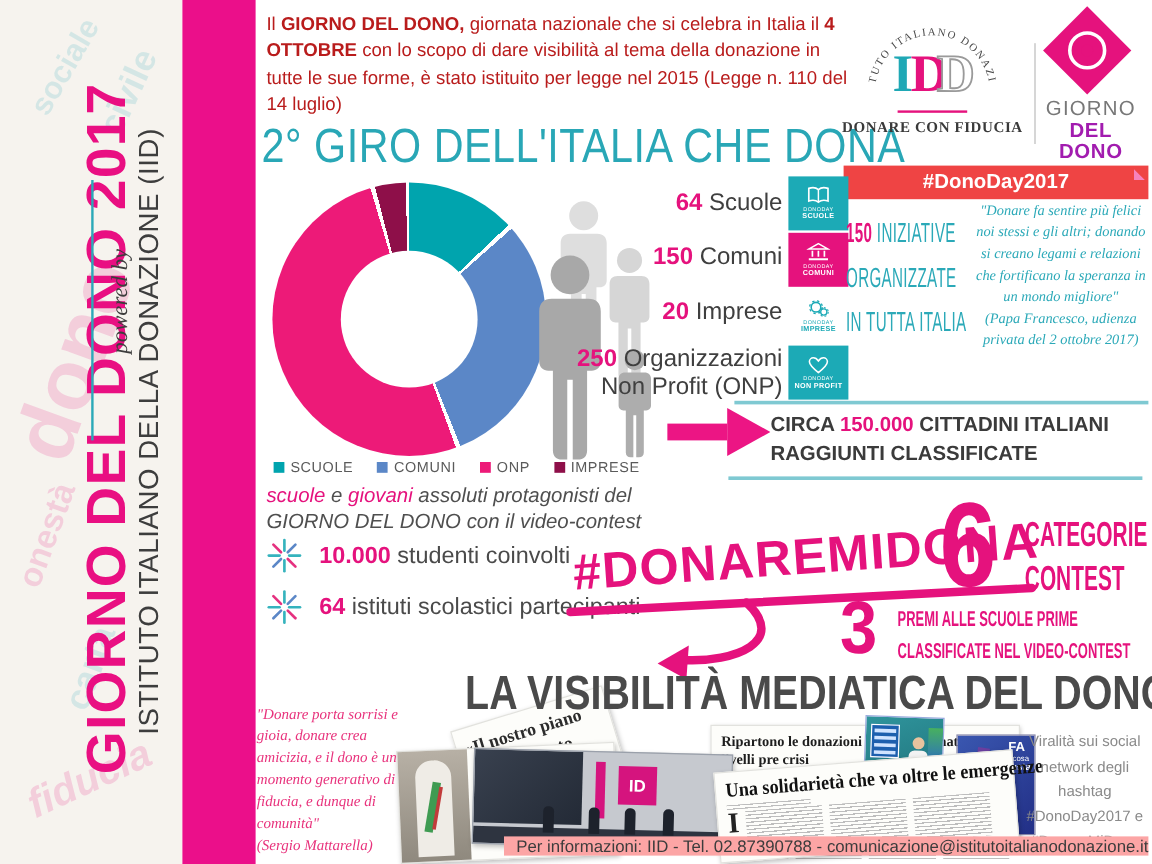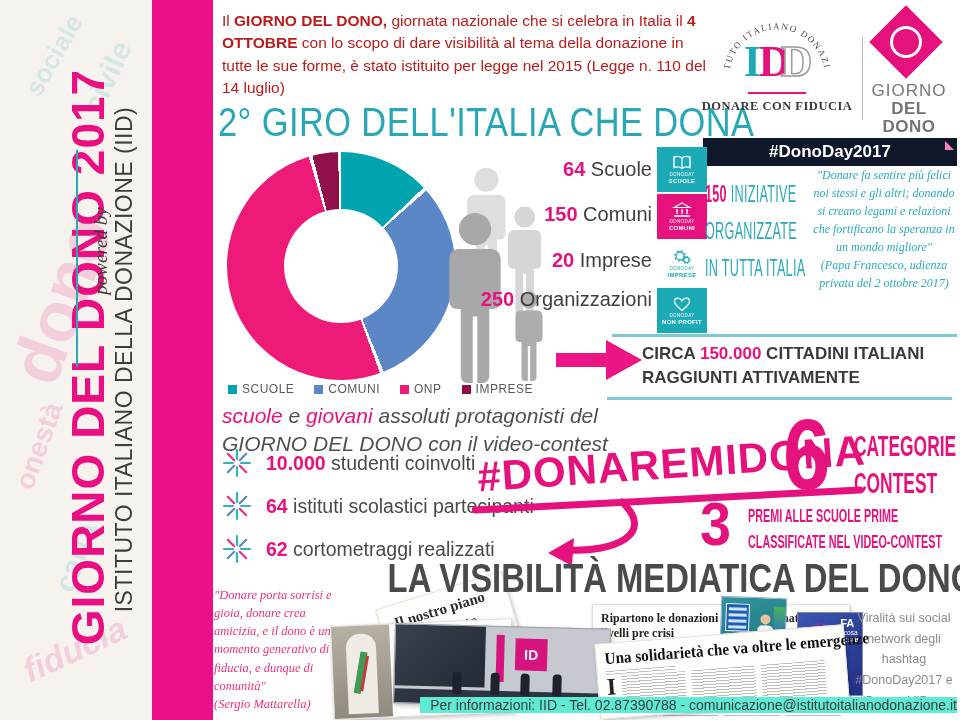--- a/index.html
+++ b/index.html
@@ -35,22 +35,22 @@
   .iid-letters .l3{color:#fff;-webkit-text-stroke:1.5px #9a9a9a;margin-left:-8px;}
   .iid-rule{left:748px;top:92px;width:58px;height:2px;background:#e5127d;}
   .iid-tag{left:700px;top:99px;width:154px;text-align:center;font-family:"Liberation Serif",serif;
     font-weight:bold;font-size:12.5px;color:#3a3a3a;letter-spacing:.5px;}
   .logo-div{left:862px;top:36px;width:1px;height:84px;background:#bbb;}
   .gdd-diamond{left:880px;top:16px;width:52px;height:52px;background:#e5127d;transform:rotate(45deg);}
   .gdd-ring{position:absolute;left:10px;top:10px;width:26px;height:26px;border:3px solid #fff;border-radius:50%;}
   .gdd-dot{position:absolute;left:21px;top:21px;width:10px;height:10px;background:#e5127d;border-radius:50%;}
   .gdd-text{left:866px;top:82px;width:86px;text-align:center;line-height:1.05;}
   .gdd-text .g1{font-size:17px;color:#777;letter-spacing:1px;}
-  .gdd-text .g2{font-size:17px;color:#737373;font-weight:bold;letter-spacing:.5px;}
-  .ribbon{left:703px;top:138px;width:254px;height:28px;background:#0f172a;color:#fff;
+  .gdd-text .g2{font-size:17px;color:#a21caf;font-weight:bold;letter-spacing:.5px;}
+  .ribbon{left:703px;top:138px;width:254px;height:28px;background:#ef4444;color:#fff;
     font-weight:bold;font-size:17px;line-height:28px;text-align:center;}
   .ribbon:after{content:"";position:absolute;right:3px;top:3px;width:0;height:0;
     border-left:9px solid #f783bd;border-top:9px solid transparent;}
 
   
   .donut{left:227px;top:152px;width:228px;height:228px;border-radius:50%;
     background:conic-gradient(#00a4ae 0deg 46.5deg,#fff 46.5deg 48.5deg,
       #5b87c7 48.5deg 158deg,#fff 158deg 160deg,
       #ed1a78 160deg 343.5deg,#fff 343.5deg 345.5deg,
       #8e0f49 345.5deg 358.5deg,#fff 358.5deg 360deg);}
@@ -74,21 +74,21 @@
   .quote-papa{left:810px;top:166px;width:148px;text-align:center;font-family:"Liberation Serif",serif;
     font-style:italic;font-size:12px;color:#2ba9b8;line-height:1.5;}
 
   
   .tline1{left:612px;top:334px;width:345px;height:3px;background:#7fc9d2;}
   .tline2{left:607px;top:397px;width:345px;height:3px;background:#7fc9d2;}
   .reach-text{left:642px;top:342px;width:318px;font-weight:bold;
     font-size:17px;color:#3b3b3b;line-height:1.4;}
 
   
-  .contest-intro{left:222px;top:402px;font-style:italic;font-size:21px;color:#4f4f4f;line-height:1.32;}
+  .contest-intro{left:222px;top:402px;font-style:italic;font-size:17px;color:#4f4f4f;line-height:1.32;}
   .bullet{position:absolute;left:222px;display:flex;align-items:center;gap:14px;font-size:19.5px;color:#4a4a4a;}
   .bullet .pink{font-weight:bold;}
 
   
   .hashtag{left:477px;top:440px;font-size:42px;font-weight:bold;color:#e5127d;
     transform:rotate(-4deg);letter-spacing:1px;white-space:nowrap;}
   .big6{left:783px;top:412px;font-size:100px;font-weight:bold;color:#e5127d;line-height:.85;
     transform:scaleX(.85);transform-origin:left top;}
   .catlines{left:854px;top:428px;font-size:29px;font-weight:bold;color:#e5127d;line-height:37px;white-space:nowrap;}
   .catlines span{display:block;transform:scaleX(.6);transform-origin:left center;}
@@ -153,21 +153,21 @@
   .tv2-txt .f1{font-size:11px;font-weight:bold;}
   .tv2-txt .f2{font-size:6.5px;}
   .tv2-txt .f3{font-size:8px;font-weight:bold;}
   .tv2-col{position:absolute;left:14px;top:10px;width:10px;height:44px;background:#6b3fa0;transform:rotate(8deg);}
   .tv2-person{position:absolute;left:22px;bottom:4px;width:20px;height:34px;}
   .tv2-person .h{width:9px;height:9px;border-radius:50%;background:#d9b28c;margin-left:4px;}
   .tv2-person .b{width:16px;height:22px;background:#23263a;border-radius:4px;margin-top:1px;}
 
   .social{left:850px;top:608px;width:108px;text-align:center;font-size:12.5px;color:#8a8a8a;
     line-height:1.65;z-index:5;}
-  .footer{left:420px;top:697px;width:537px;text-align:right;font-size:14px;color:#3c3c3c;z-index:6;background:#5eead4;}
+  .footer{left:420px;top:697px;width:537px;text-align:right;font-size:14px;color:#3c3c3c;z-index:6;background:#fca5a5;}
 </style>
 </head>
 <body>
 
 <div id="stage">
 
   <svg width="0" height="0" style="position:absolute">
     <defs>
       <g id="person">
         <circle cx="20" cy="9" r="8.5"></circle>
@@ -250,21 +250,21 @@
   <svg class="abs" style="left:438px;top:146px;" width="137" height="262" viewBox="0 0 137 262">
     <use href="#person" fill="#dedede" transform="translate(20,21) scale(1.42)"></use>
     <use href="#person" fill="#d6d6d6" transform="translate(62,60) scale(1.23)"></use>
     <use href="#person" fill="#a8a8a8" transform="translate(-1,66) scale(1.9)"></use>
     <use href="#person" fill="#adadad" transform="translate(71,145) scale(1.0)"></use>
   </svg>
 
   <div class="stat" style="top:158px;"><span class="pink">64</span><span> Scuole</span></div>
   <div class="stat" style="top:203px;"><span class="pink">150</span><span> Comuni</span></div>
   <div class="stat" style="top:249px;"><span class="pink">20</span><span> Imprese</span></div>
-  <div class="stat" style="top:288px;"><span class="pink">250</span><span> Organizzazioni</span><br></div>
+  <div class="stat" style="top:288px;"><span class="pink">250</span><span> Organizzazioni</span><br><span>Non Profit (ONP)</span></div>
 
   <div class="abs badges">
     <div class="badge bteal">
       <svg width="20" height="16" viewBox="0 0 20 16">
           <path d="M10 3 C8 1.3 4.5 1.2 2 2 V12.5 C4.5 11.7 8 11.8 10 13.5 C12 11.8 15.5 11.7 18 12.5 V2 C15.5 1.2 12 1.3 10 3 Z" fill="none" stroke="#fff" stroke-width="1.4"></path>
           <line x1="10" y1="3" x2="10" y2="13.5" stroke="#fff" stroke-width="1.2"></line>
         </svg>
       <span class="t1">DONODAY</span>
       <span class="t2">SCUOLE</span>
     </div>
@@ -310,45 +310,39 @@
   </div>
 
   <div class="abs tline1"></div>
   <div class="abs tline2"></div>
   <svg class="abs" style="left:556px;top:340px;" width="86" height="40" viewBox="0 0 86 40">
     <rect x="0" y="13" width="50" height="14" fill="#ec1584"></rect>
     <polygon points="50,0 86,20 50,40" fill="#ec1584"></polygon>
   </svg>
   <div class="abs reach-text">
     <span>CIRCA </span><span class="pink">150.000</span><span> CITTADINI ITALIANI</span><br>
-    <span>RAGGIUNTI ATTIVAMENTE</span>
+    <span>RAGGIUNTI CLASSIFICATE</span>
   </div>
 
   <div class="abs contest-intro">
     <span class="pink">scuole</span><span> e </span><span class="pink">giovani</span><span> assoluti protagonisti del</span><br>
     <span>GIORNO DEL DONO con il video-contest</span>
   </div>
 
   <div class="bullet" style="top:448px;">
     <svg width="30" height="30" viewBox="0 0 30 30">
         <use href="#star"></use>
       </svg>
     <span><span class="pink">10.000</span><span> studenti coinvolti</span></span>
   </div>
   <div class="bullet" style="top:491px;">
     <svg width="30" height="30" viewBox="0 0 30 30">
         <use href="#star"></use>
       </svg>
     <span><span class="pink">64</span><span> istituti scolastici partecipanti</span></span>
-  </div>
-  <div class="bullet" style="top:534px;">
-    <svg width="30" height="30" viewBox="0 0 30 30">
-        <use href="#star"></use>
-      </svg>
-    <span><span class="pink">62</span><span> cortometraggi realizzati</span></span>
   </div>
 
   <div class="abs hashtag">#DONAREMIDONA</div>
   <svg class="abs" style="left:472px;top:480px;" width="400" height="95" viewBox="0 0 400 95">
     <line x1="3" y1="30" x2="388" y2="10" stroke="#e5127d" stroke-width="7" stroke-linecap="round"></line>
     <path d="M150 22 C185 55 140 72 98 70" fill="none" stroke="#e5127d" stroke-width="7" stroke-linecap="round"></path>
     <polygon points="76,73 102,58 100,86" fill="#e5127d"></polygon>
   </svg>
 
   <div class="abs big6">6</div>

